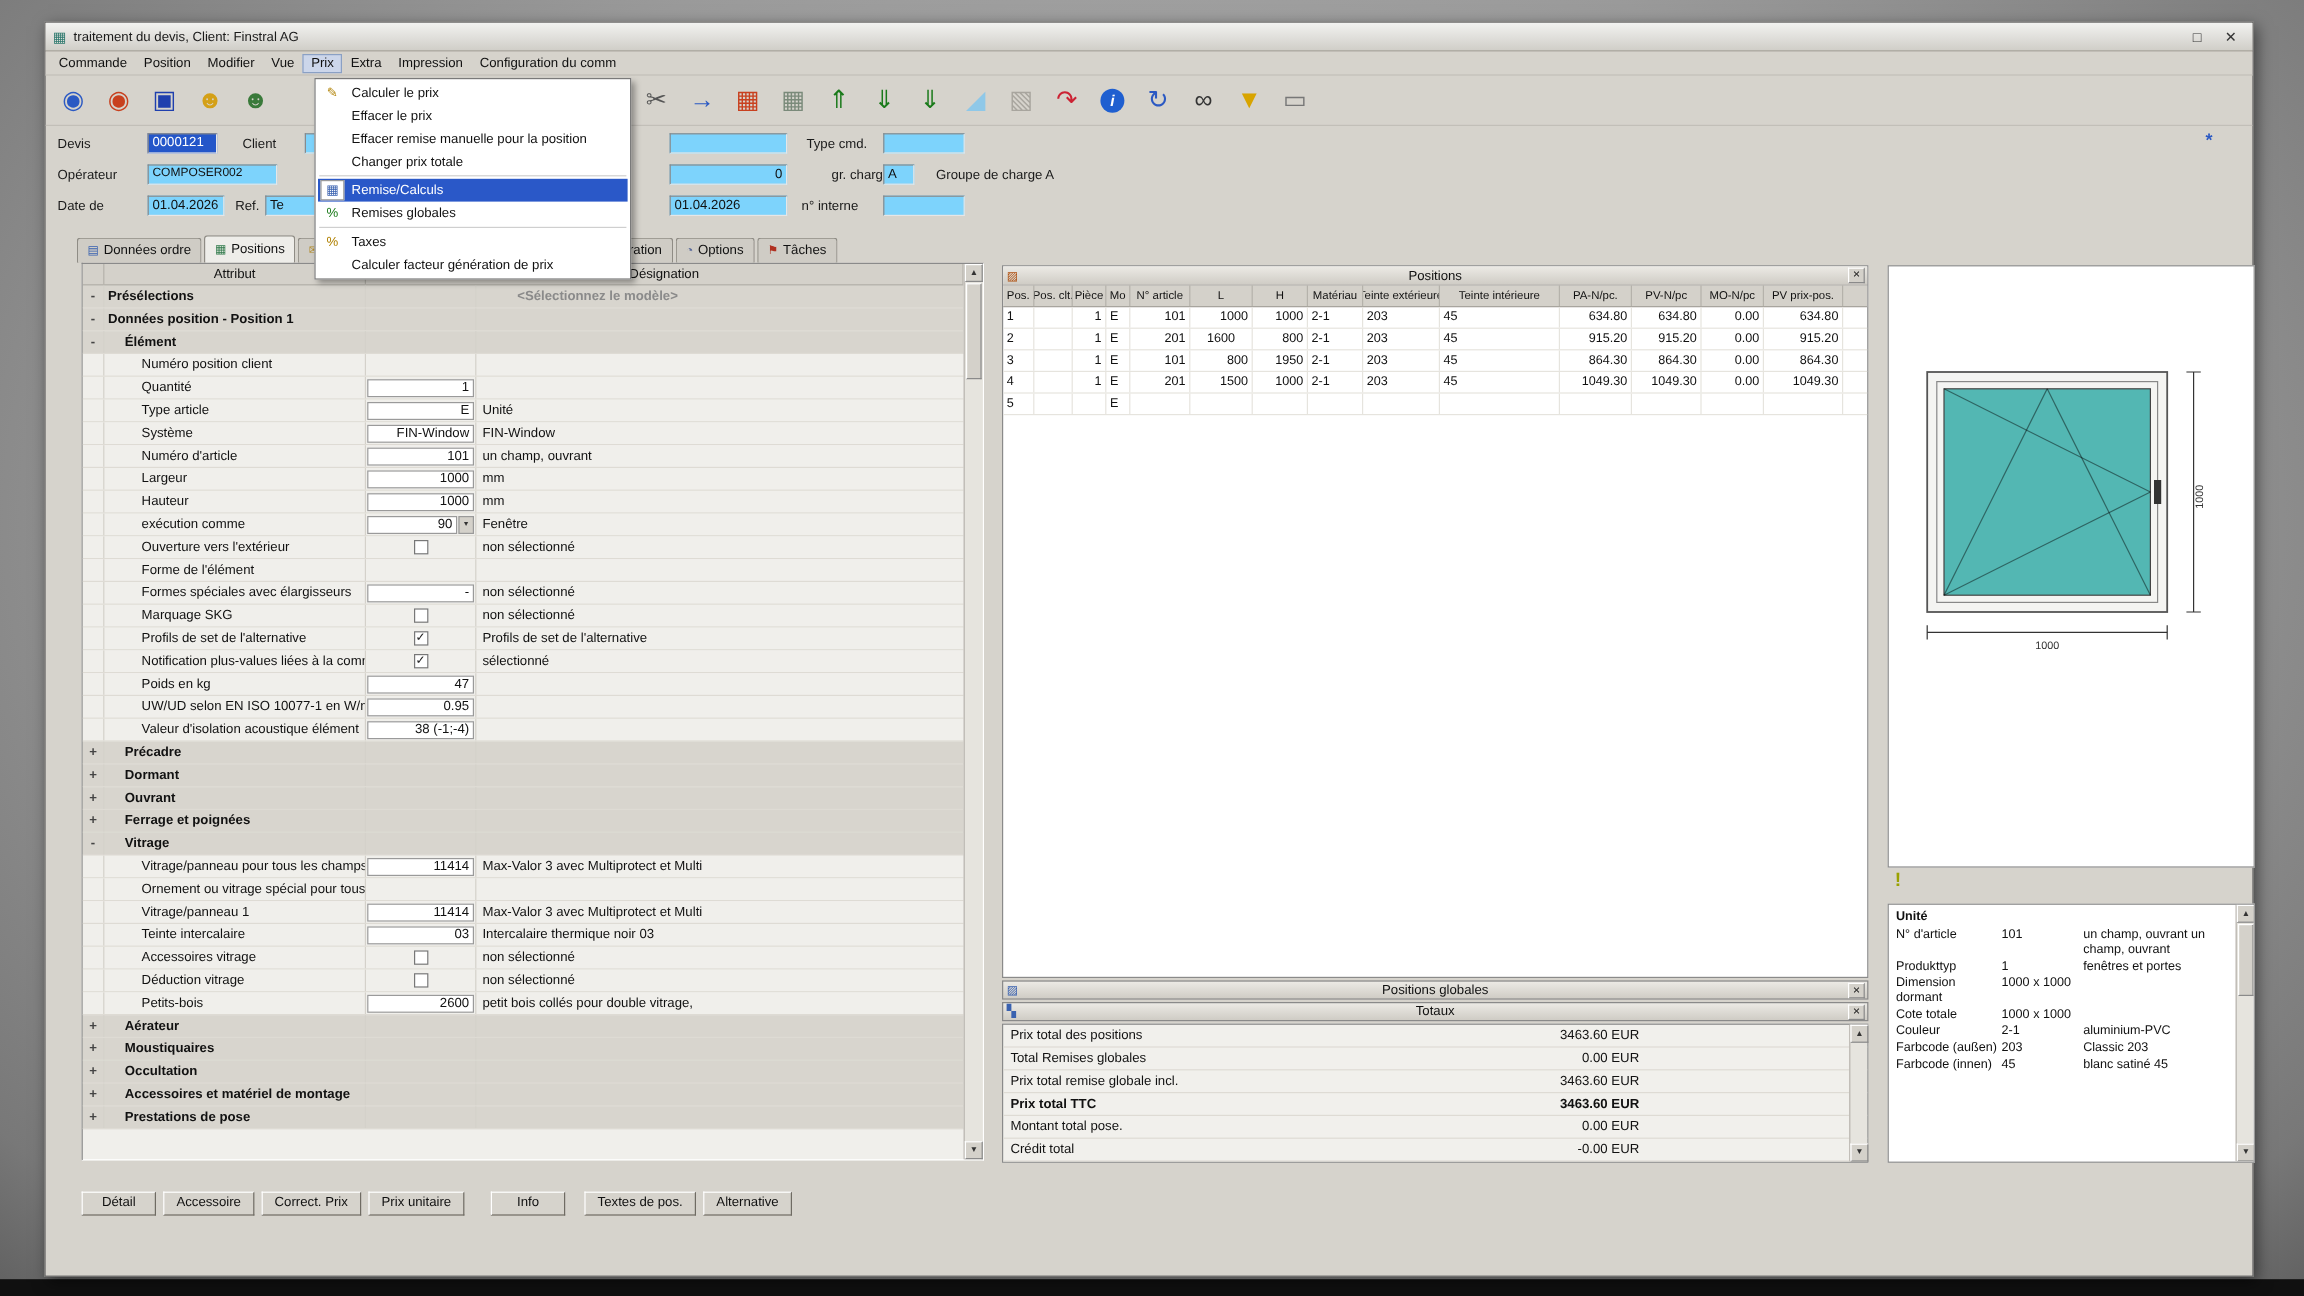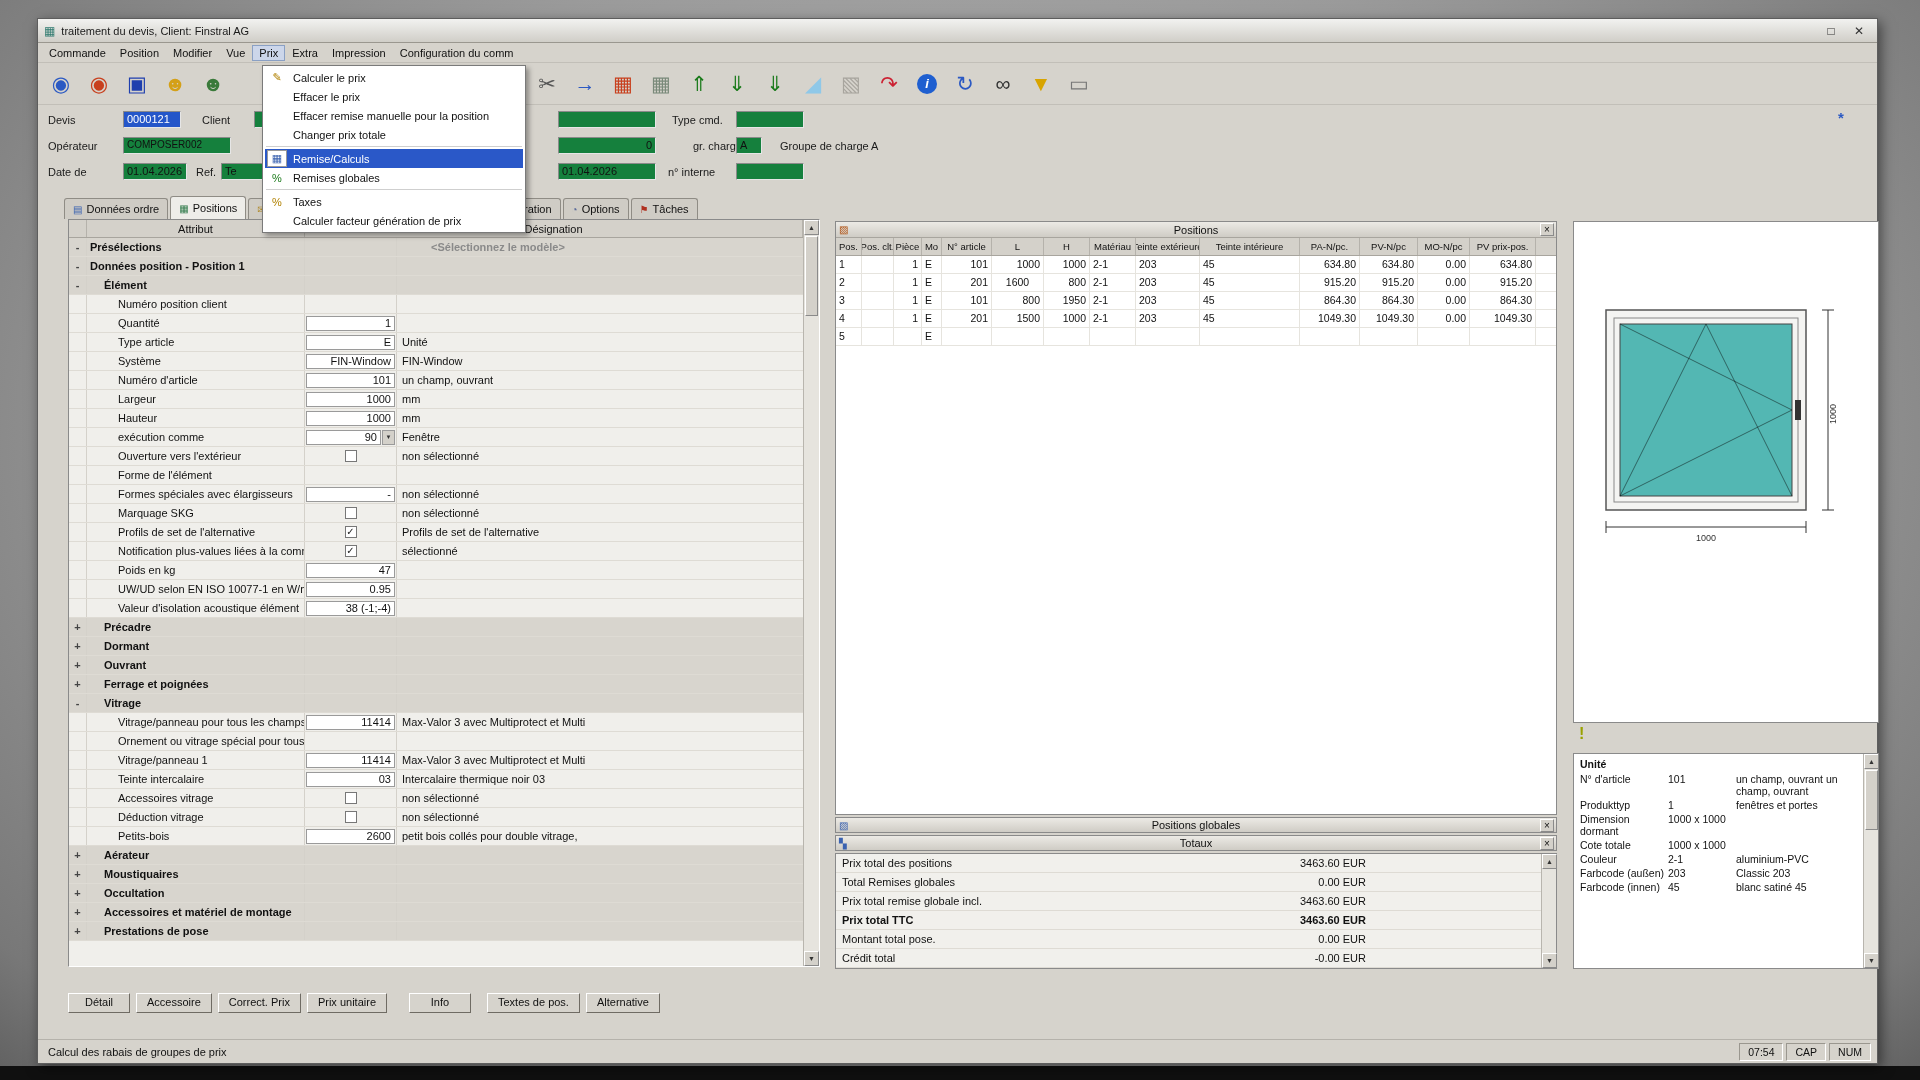--- a/index.html
+++ b/index.html
@@ -31,21 +31,21 @@
   .toolbar { position:absolute; left:0; top:44px; width:100%; height:42px;
     display:flex; align-items:center; padding-left:8px; gap:8px; border-bottom:1px solid #c2bfb8; }
   .tbtn { width:30px; height:30px; display:flex; align-items:center; justify-content:center; }
   .tg { font-size:21px; line-height:1; }
   .tg.roundg { width:20px; height:20px; border-radius:50%; color:#fff !important;
     display:flex; align-items:center; justify-content:center; font-size:13px; font-weight:bold; font-style:italic; }
 
   
   .formarea { position:absolute; left:0; top:86px; width:100%; height:90px; }
   .flabel { position:absolute; color:#1a1a1a; }
-  .ffield { position:absolute; height:17px; background:#15803d; border:1px solid #8a8a8a;
+  .ffield { position:absolute; height:17px; background:#7dd3fc; border:1px solid #8a8a8a;
     border-right-color:#e6e6e6; border-bottom-color:#e6e6e6; padding:1px 3px; overflow:hidden; white-space:nowrap; }
   .ffield.sel { background:#2456c9; color:#fff; }
   .ffield.num { text-align:right; }
   .asterisk { position:absolute; font-weight:bold; font-size:15px; color:#2b59c3; }
 
   
   .tabstrip { position:absolute; left:26px; top:176px; height:24px; display:flex; align-items:flex-end; gap:2px; }
   .tab { height:21px; display:flex; align-items:center; gap:4px; padding:0 8px;
     background:#cfccc5; border:1px solid #8f8c85; border-bottom:none; border-radius:3px 3px 0 0; white-space:nowrap; }
   .tab.active { background:#eeede9; height:23px; }
@@ -791,26 +791,20 @@
     <div class="btnrow" id="btnrow">
         <div class="bbtn">Détail</div>
         <div class="bbtn">Accessoire</div>
         <div class="bbtn">Correct. Prix</div>
         <div class="bbtn">Prix unitaire</div>
         <div class="bbtn">Info</div>
         <div class="bbtn">Textes de pos.</div>
         <div class="bbtn">Alternative</div>
       </div>
 
-    <div class="statusbar">
-      <span class="stext">Calcul des rabais de groupes de prix</span>
-      <span class="scell">07:54</span>
-      <span class="scell">CAP</span>
-      <span class="scell">NUM</span>
-    </div>
 
     <div class="dropdown" id="dropdown">
         <div class="ditem">
           <span class="dicon has" style="color: rgb(176, 128, 0);">✎</span>
           <span class="dlab">Calculer le prix</span>
         </div>
         <div class="ditem">
           <span class="dicon"></span>
           <span class="dlab">Effacer le prix</span>
         </div>

